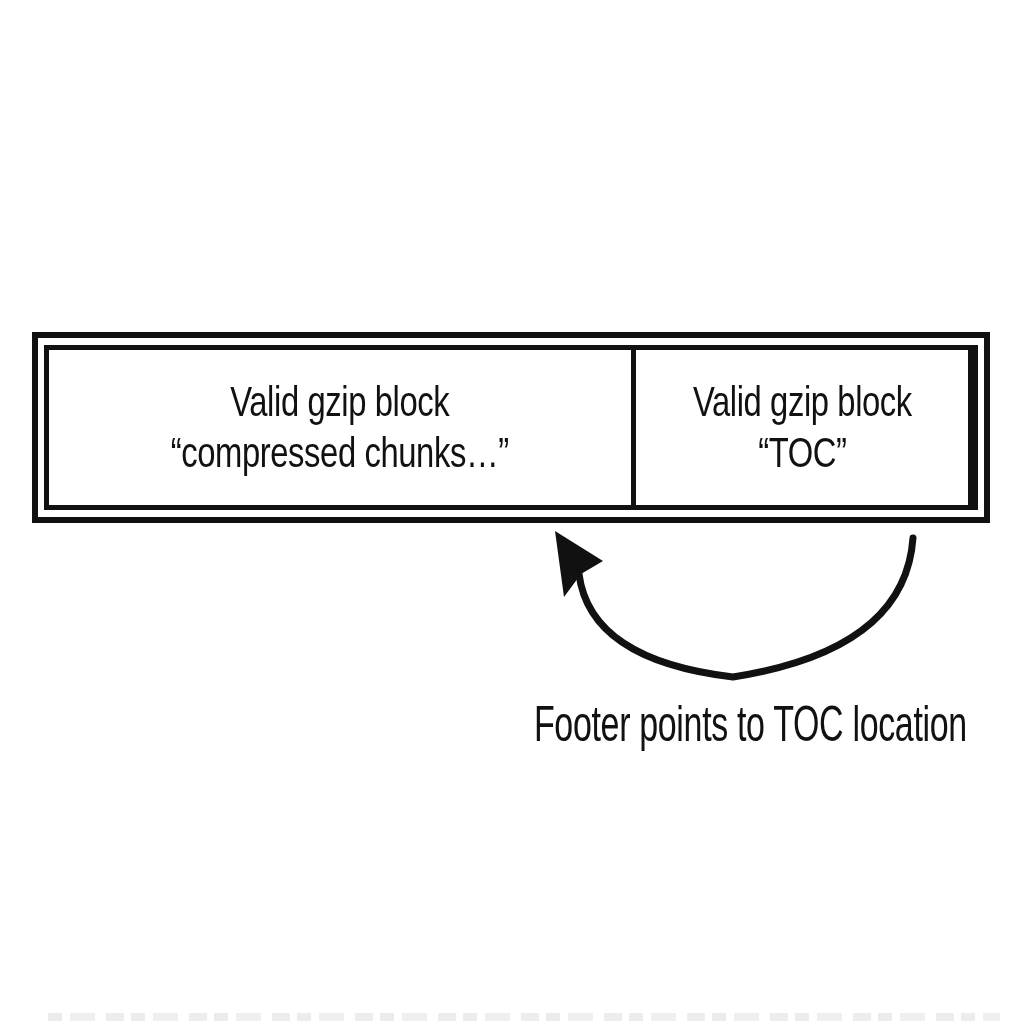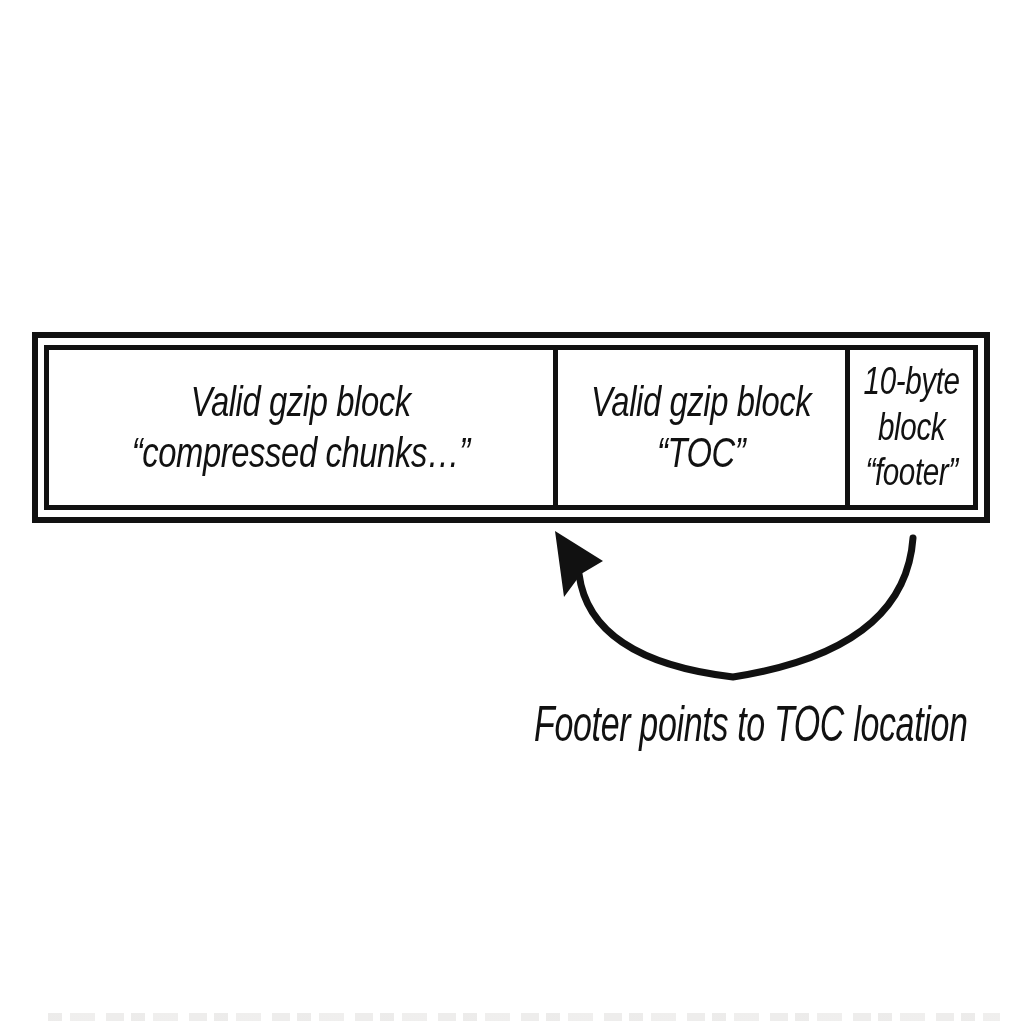--- a/index.html
+++ b/index.html
@@ -8,21 +8,20 @@
     background: #ffffff;
   }
   .canvas {
     position: relative;
     width: 1024px;
     height: 1024px;
     background: #ffffff;
     overflow: hidden;
     font-family: "Liberation Sans", sans-serif;
     color: #111111;
-    font-style: italic;
   }
 
   
   .outer-box {
     position: absolute;
     left: 32px;
     top: 332px;
     width: 958px;
     height: 191px;
     box-sizing: border-box;
@@ -132,27 +131,20 @@
 
       <div class="cell cell-toc">
         <div class="cell-text">
           <div>Valid gzip block</div>
           <div>“TOC”</div>
         </div>
       </div>
 
       <div class="divider"></div>
 
-      <div class="cell cell-footer">
-        <div class="cell-text">
-          <div>10-byte</div>
-          <div>block</div>
-          <div>“footer”</div>
-        </div>
-      </div>
 
     </div>
   </div>
 
   <svg class="arrow-svg" viewBox="0 0 1024 1024" aria-hidden="true">
     <path d="M 913 538 Q 905 650 733 677 Q 590 660 579 574" fill="none" stroke="#111111" stroke-width="7" stroke-linecap="round"></path>
     <polygon points="555,531 603,561 581,574 564,597" fill="#111111"></polygon>
   </svg>
 
   <div class="caption">

